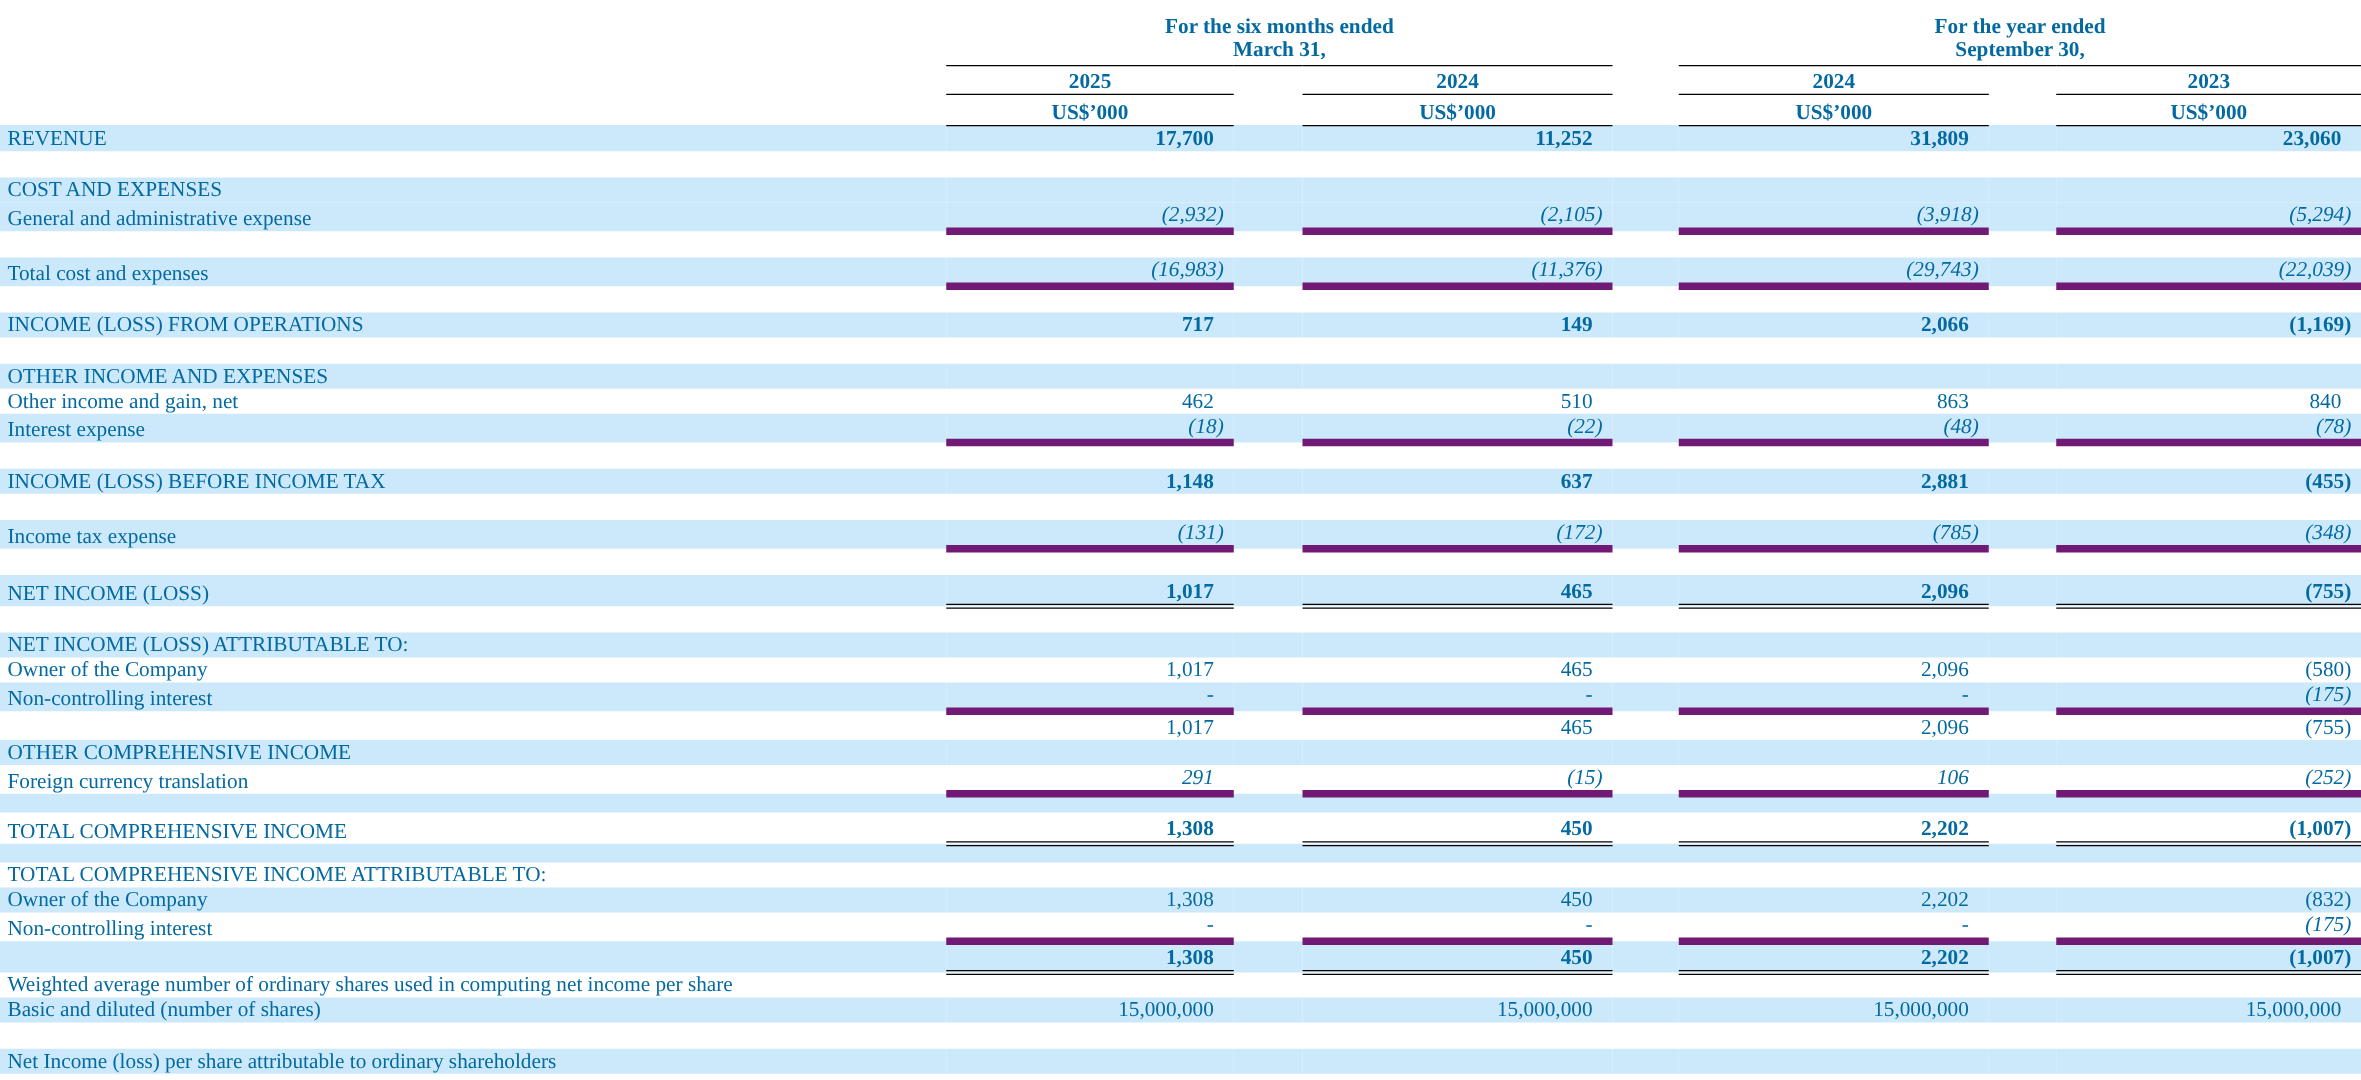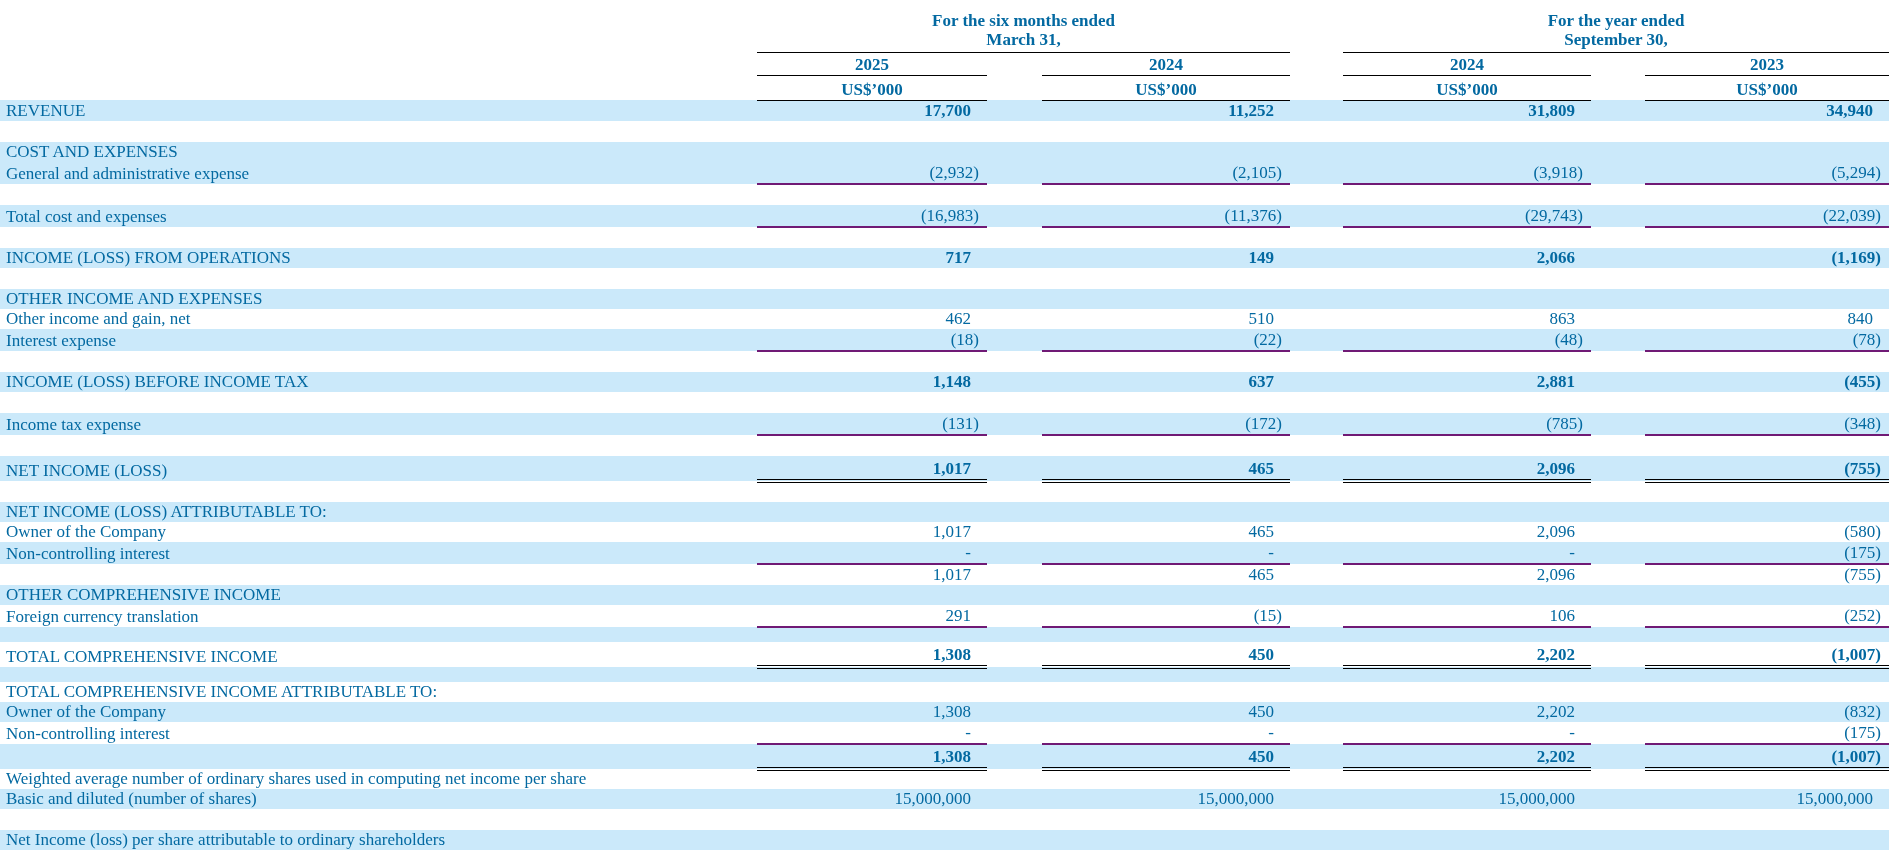--- a/index.html
+++ b/index.html
@@ -11,21 +11,21 @@
   td{padding:0;vertical-align:bottom;line-height:20px;white-space:nowrap;overflow:visible;}
   td.lbl{text-align:left;padding-left:6px;}
   td.val{text-align:right;padding-right:16px;}
   span.neg{display:inline-block;margin-right:-8px;}
   tr.hl td{background:#cbe9fa;}
   tr.body-row{height:20px;}
   tr.rule-single{height:22px;padding-left:24px;}
   tr.rule-double{height:25px;}
   tr.sp-w{height:21px;}
   tr.sp-h{height:15px;}
-  tr.rule-single td.val{border-bottom:2px solid #701a75;}
+  tr.rule-single td.val{border-bottom:6px solid #701a75;font-style:italic;}
   tr.rule-double td.val{border-bottom:4px double #000;}
   tr.bl td.lbl{font-weight:normal;}
   tr.bv td.val{font-weight:bold;}
   tr.grp-row{height:52px;}
   td.grp-cell{text-align:center;font-weight:bold;vertical-align:bottom;line-height:19px;border-bottom:1px solid #000;padding-bottom:3px;}
   tr.year-row{height:23px;margin-left:36px;}
   td.year-cell{text-align:center;font-weight:bold;border-bottom:1px solid #000;}
   tr.unit-row{height:25px;}
   td.unit-cell{text-align:center;font-weight:bold;border-bottom:1px solid #000;}
 </style>
@@ -80,21 +80,21 @@
     </thead>
     <tbody id="rows">
         <tr class="body-row hl bl bv">
           <td class="lbl">REVENUE</td>
           <td class="val"><span>17,700</span></td>
           <td></td>
           <td class="val"><span>11,252</span></td>
           <td></td>
           <td class="val"><span>31,809</span></td>
           <td></td>
-          <td class="val"><span>34,940</span></td>
+          <td class="val"><span>23,060</span></td>
         </tr>
         <tr class="sp-w">
           <td colspan="8"></td>
         </tr>
         <tr class="body-row hl">
           <td class="lbl">COST AND EXPENSES</td>
           <td class="val"><span></span></td>
           <td></td>
           <td class="val"><span></span></td>
           <td></td>

